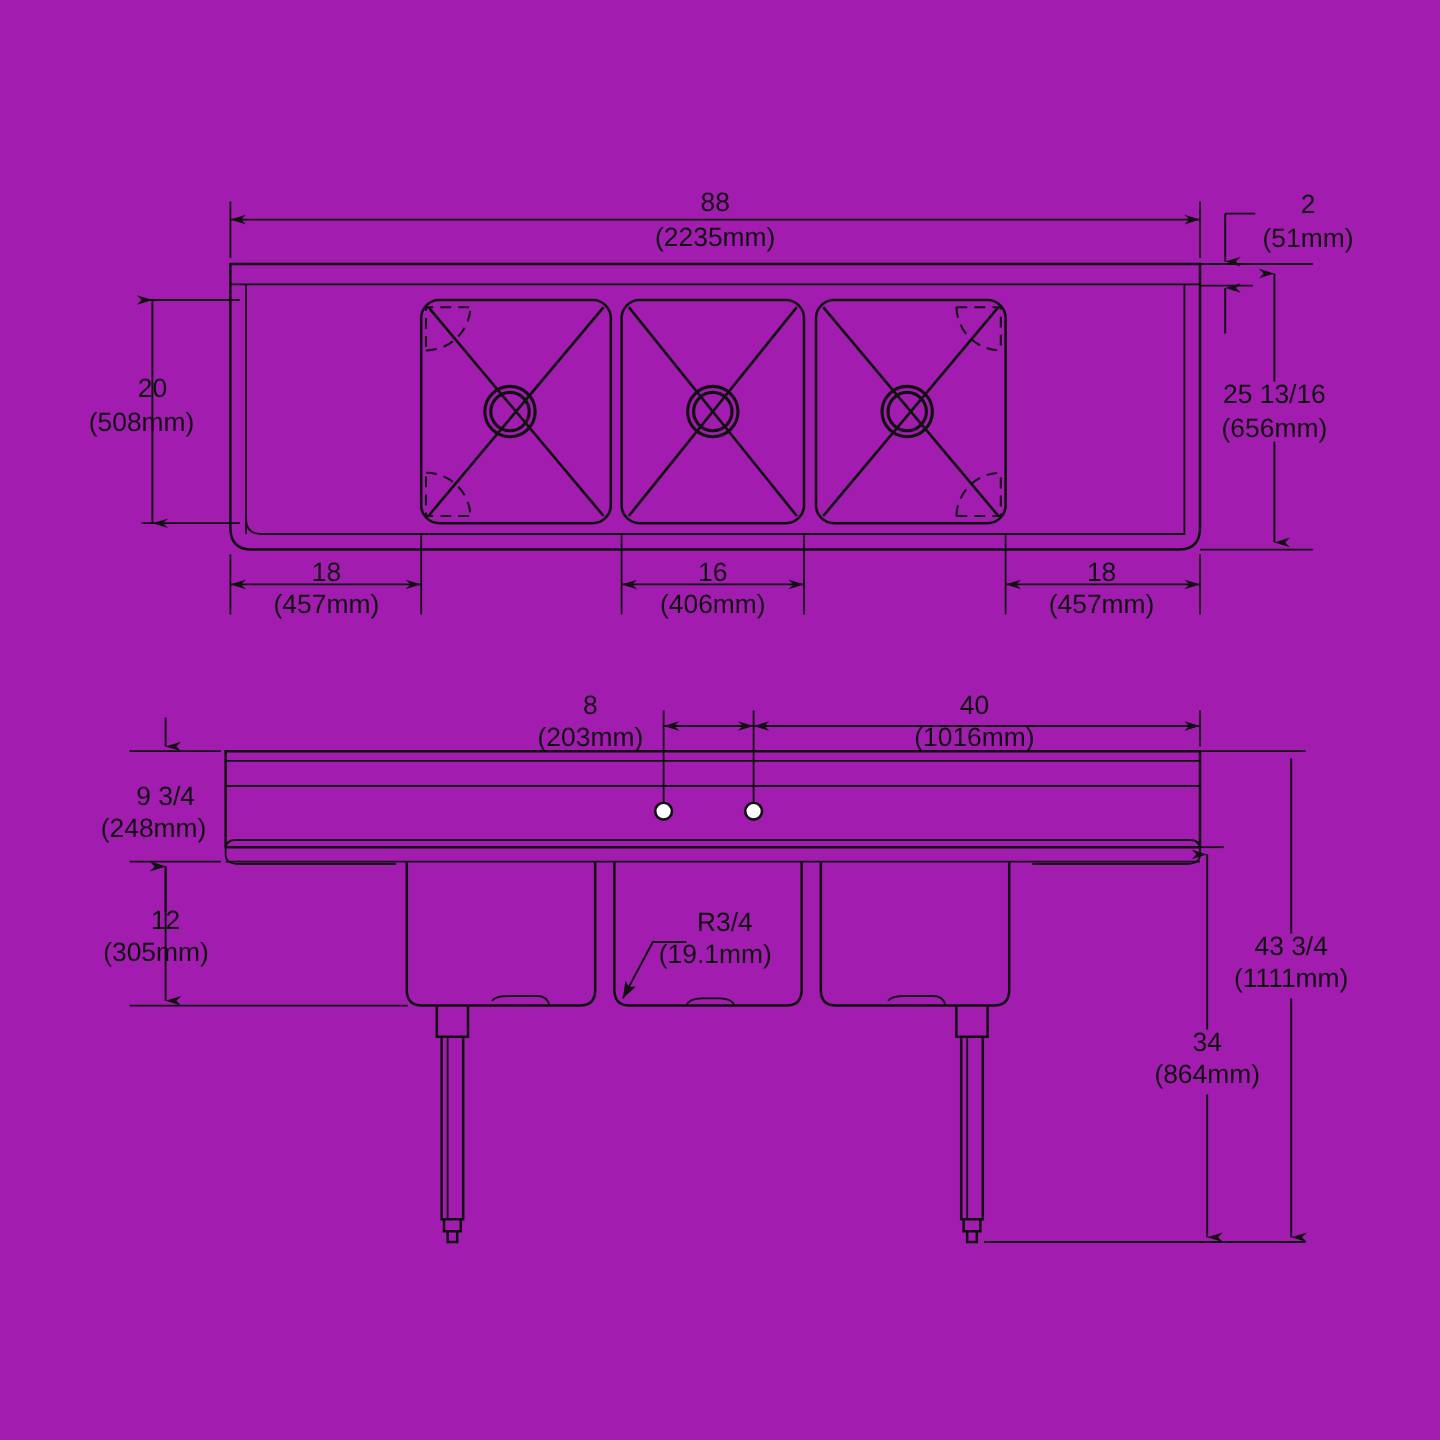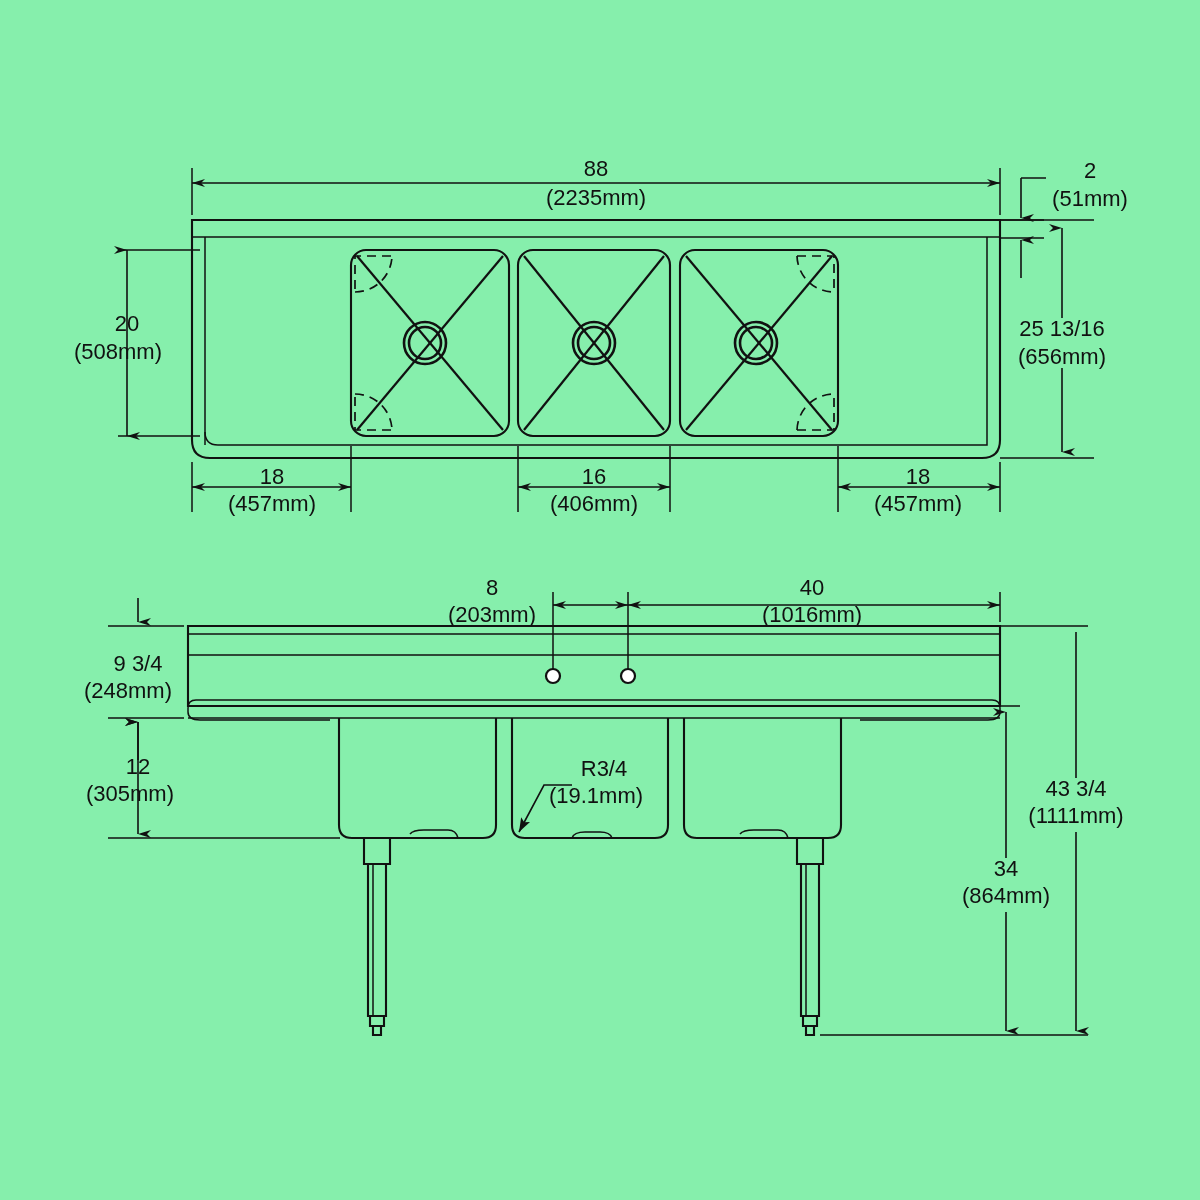--- a/index.html
+++ b/index.html
@@ -4,21 +4,21 @@
 <style>
   html, body {
     margin: 0;
     padding: 0;
     background: #ffffff;
   }
   #sheet {
     position: relative;
     width: 1200px;
     height: 1200px;
-    background: #86efac;
+    background: #a21caf;
     font-family: "Liberation Sans", sans-serif;
     overflow: hidden;
   }
   #drawing {
     position: absolute;
     top: 0;
     left: 0;
     width: 1200px;
     height: 1200px;
   }

